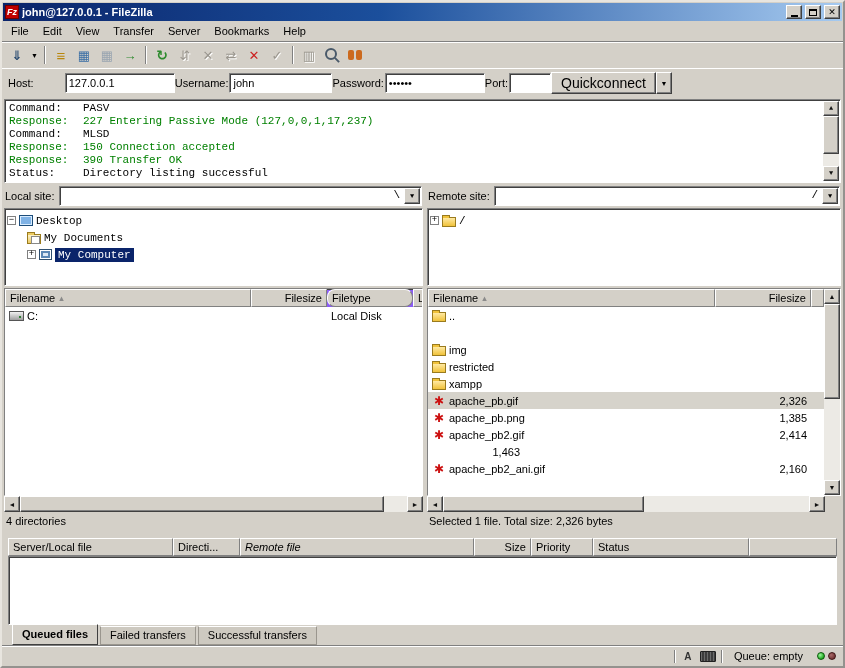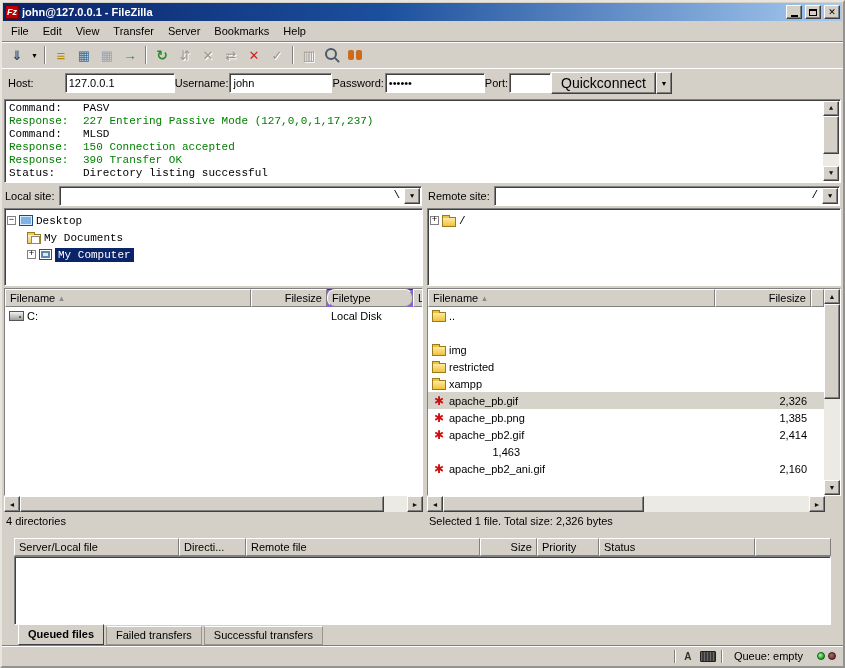--- a/index.html
+++ b/index.html
@@ -120,24 +120,24 @@
   .cell { padding:0 4px; display:flex; align-items:center; gap:3px; height:100%; overflow:hidden; flex:none; }
   .c-size { justify-content:flex-end; }
   .rsel { background:#d6d3cb; }
   .lc-name{width:246px;} .lc-size{width:76px;} .lc-type{width:86px;border-radius:8px;}
   .rc-name{width:287px;} .rc-size{width:96px;}
   .list-vsb { width:16px; position:relative; flex:none; }
   .fstatus { height:18px; padding:3px 2px 0; flex:none; }
 
   
   .qsplit { height:6px; flex:none; }
-  .queue { display:flex; flex-direction:column; flex:1; margin:0 12px; overflow:hidden; }
+  .queue { display:flex; flex-direction:column; flex:1; margin:0 6px; overflow:hidden; }
   .qheadrow { display:flex; height:18px; flex:none; }
   .queue-body { flex:1; background:#fff; border:1px solid; border-color:#808080 #fff #fff #808080; box-shadow: inset 1px 1px 0 #404040; }
-  .qc0{width:165px;} .qc1{width:67px;} .qc2{width:234px;} .qc3{width:57px; justify-content:flex-end;} .qc4{width:62px;} .qc5{width:156px;}
+  .qc0{width:165px;} .qc1{width:67px;} .qc2{width:234px;font-style:italic;} .qc3{width:57px; justify-content:flex-end;} .qc4{width:62px;} .qc5{width:156px;}
 
   .tabs { height:20px; display:flex; gap:2px; padding:1px 0 0 4px; align-items:flex-end; flex:none; }
   .tab { padding:2px 9px 3px; background:#cdc9c0; border:1px solid #9a968e; border-top:1px solid #fff; }
   .tab-active { background:#d4d0c8; border:1px solid; border-color:#fff #404040 #404040 #fff; font-weight:bold; padding:3px 9px 4px; }
 
   
   .statusbar { height:21px; border-top:1px solid #808080; box-shadow: inset 0 1px 0 #fff; display:flex; align-items:center; justify-content:flex-end; padding:1px 4px; gap:5px; flex:none; }
   .sb-sep { width:2px; height:13px; border-left:1px solid #808080; border-right:1px solid #fff; }
   .ind-a { width:14px; height:14px; display:grid; place-items:center; font-weight:bold; font-size:10px; color:#333; }
   .ind-kb { width:16px; height:11px; background:#3c3c3c; border:1px solid #202020; border-radius:1px; background-image:repeating-linear-gradient(90deg,#6a6a6a 0 1px,transparent 1px 3px); }

